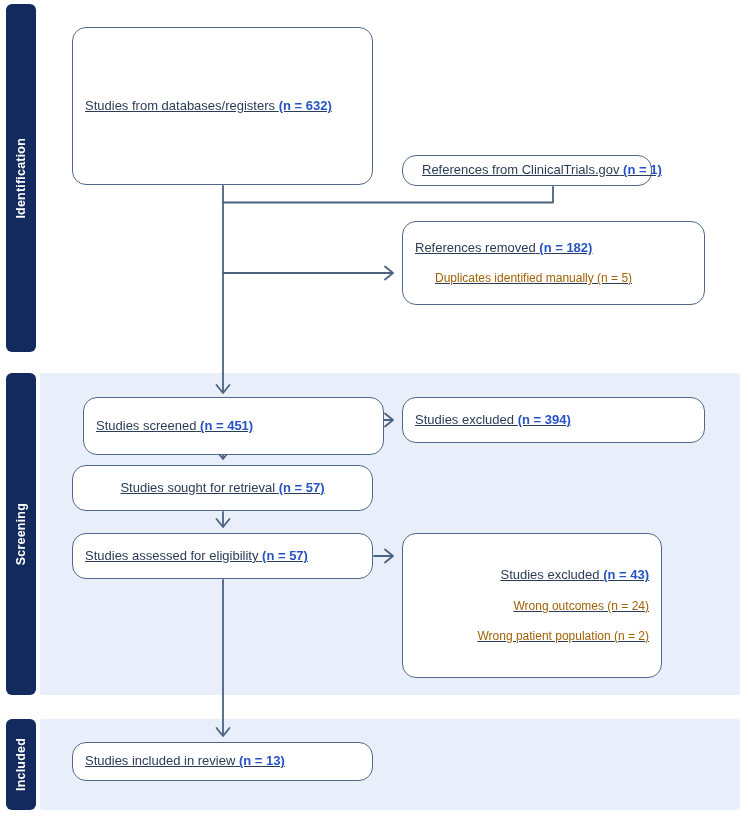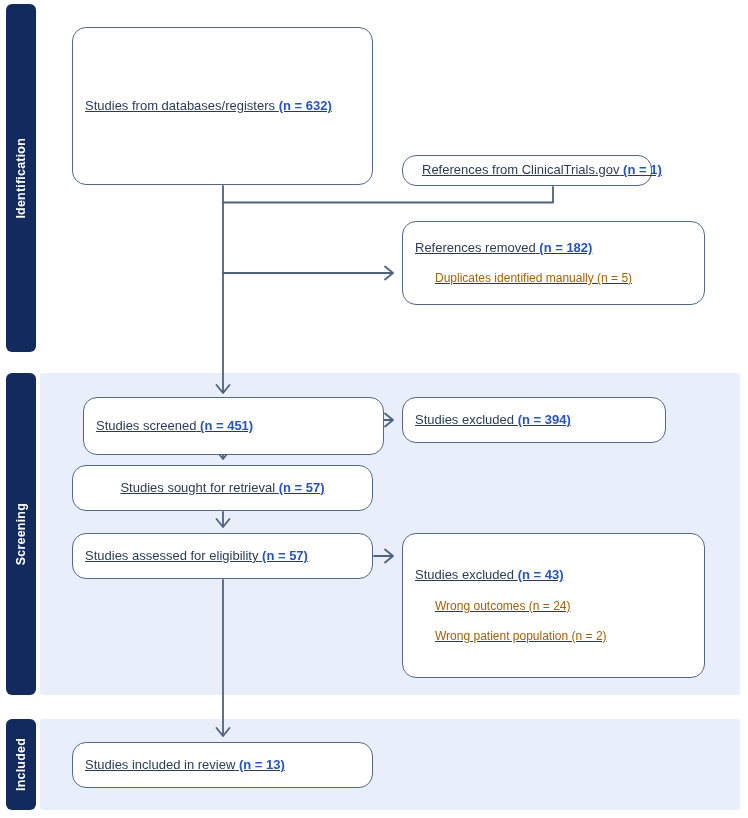--- a/index.html
+++ b/index.html
@@ -84,25 +84,25 @@
     padding-left: 20px;
     margin-top: 15px;
     color: #a16207;
   }
   .box .main-line { white-space: nowrap; }
 
   .b1 { left: 72px;  top: 27px;  width: 301px; height: 158px; }
   .b2 { left: 402px; top: 155px; width: 250px; height: 31px; padding-left: 19px;  }
   .b3 { left: 402px; top: 221px; width: 303px; height: 84px; }
   .b4 { left: 72px;  top: 397px; width: 301px; height: 58px; margin-left: 11px;  }
-  .b5 { left: 402px; top: 397px; width: 264px; height: 46px;  }
+  .b5 { left: 402px; top: 397px; width: 303px; height: 46px;  }
   .b6 { left: 72px;  top: 465px; width: 301px; height: 46px; text-align: center;  }
   .b7 { left: 72px;  top: 533px; width: 301px; height: 46px;  }
-  .b8 { left: 402px; top: 533px; width: 303px; height: 145px; }
-  .b9 { left: 72px;  top: 742px; width: 301px; height: 46px;  }
+  .b8 { left: 402px; top: 533px; width: 260px; height: 145px; align-items: flex-end; }
+  .b9 { left: 72px;  top: 742px; width: 301px; height: 39px;  }
 </style>
 </head>
 <body>
 
 <div class="canvas">
 
   <div class="bar bar-identification">
     <span class="bar-label">Identification</span>
   </div>
   <div class="bar bar-screening">

